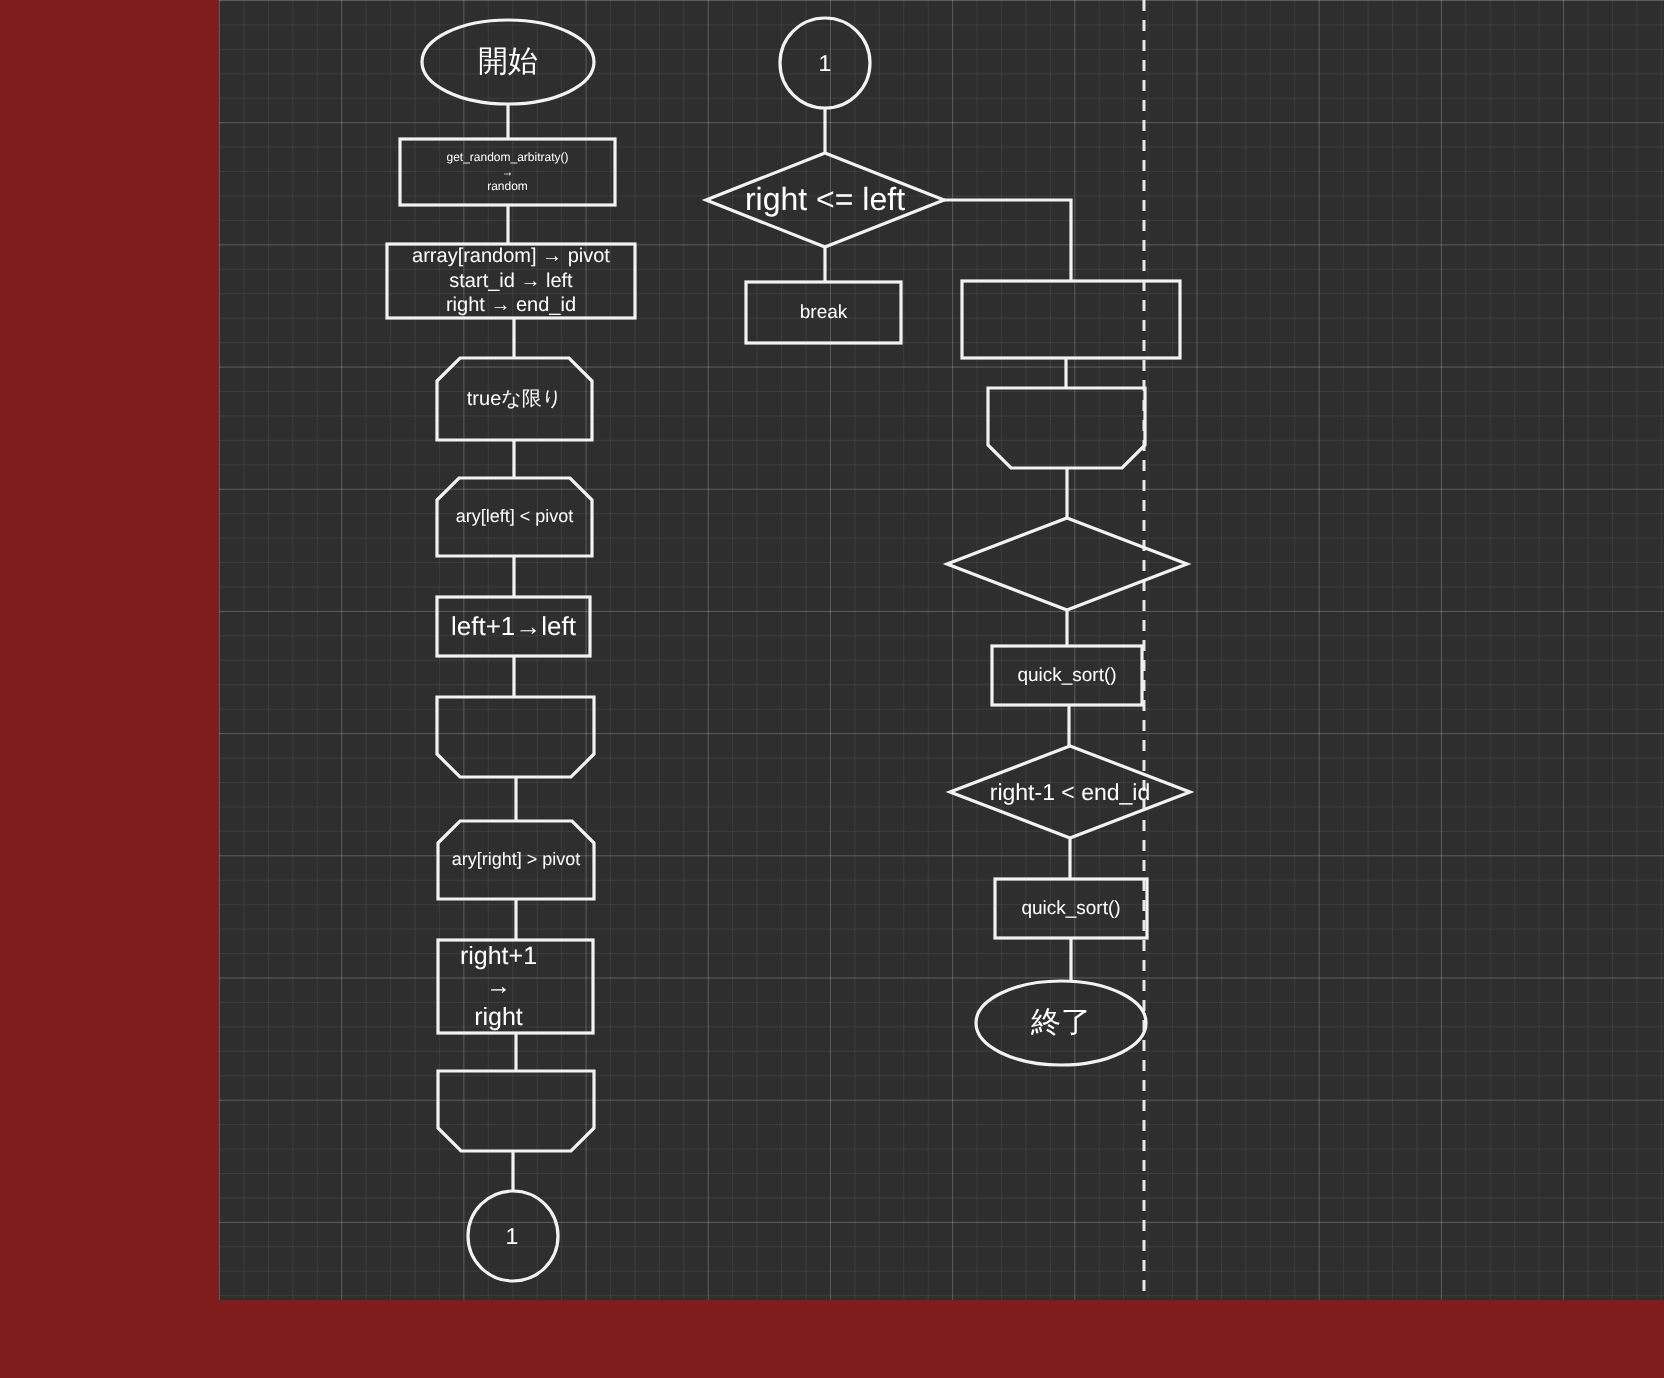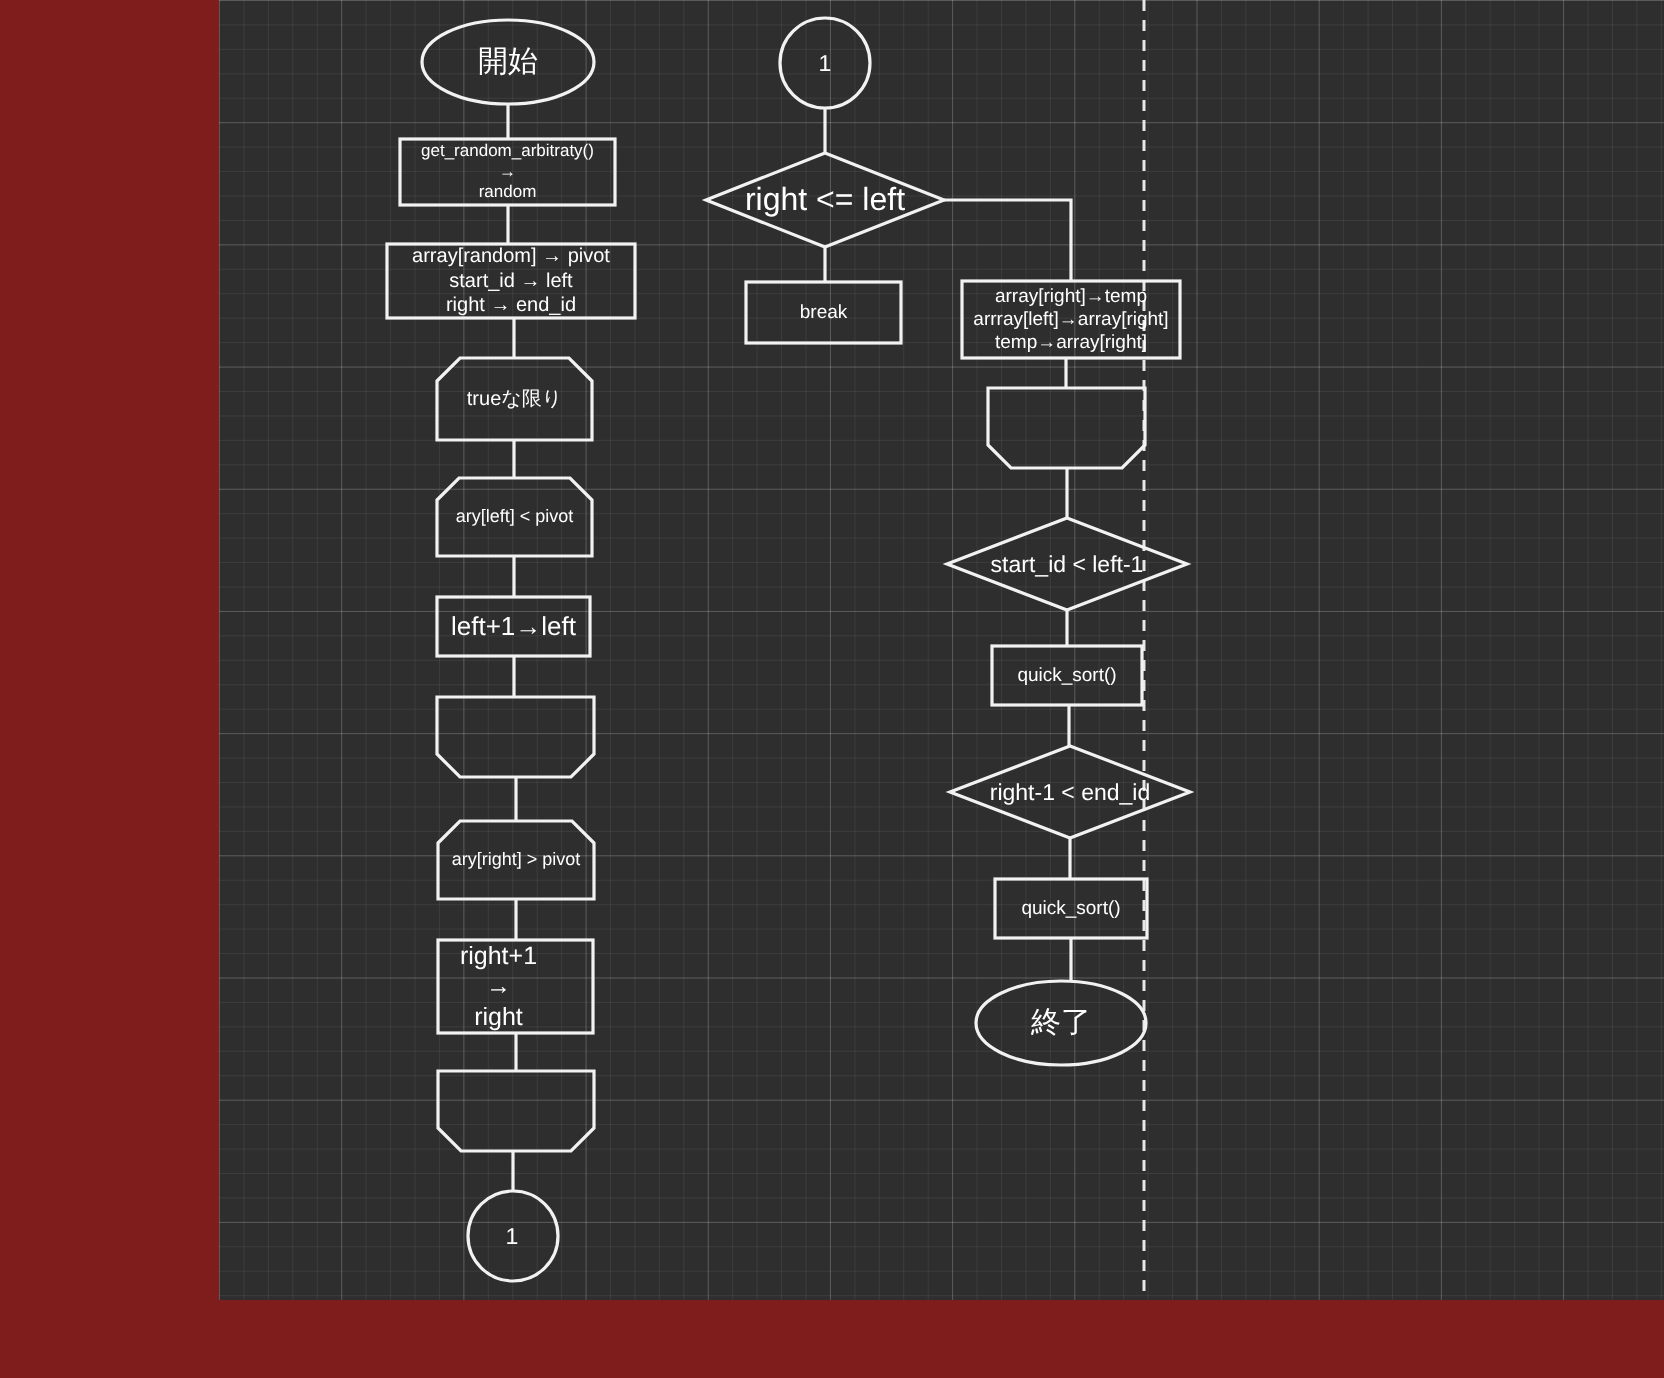--- a/index.html
+++ b/index.html
@@ -130,21 +130,21 @@
       <path d="M 1070 746 L 1190 792 L 1070 838 L 950 792 Z"></path>
 
       <rect x="995" y="879" width="152" height="59"></rect>
 
       <ellipse cx="1061" cy="1023" rx="85" ry="42"></ellipse>
     </g>
   </svg>
 
   <div class="node-label" style="left:422px;top:20px;width:172px;height:84px;font-size:30px;">開始</div>
 
-  <div class="node-label" style="left:400px;top:139px;width:215px;height:66px;font-size:17px;">get_random_arbitraty()
+  <div class="node-label" style="left:400px;top:139px;width:215px;height:66px;font-size:12px;">get_random_arbitraty()
 →
 random</div>
 
   <div class="node-label" style="left:437px;top:358px;width:155px;height:82px;font-size:20px;">trueな限り</div>
 
   <div class="node-label" style="left:387px;top:244px;width:248px;height:74px;font-size:20px;">array[random] → pivot
 start_id → left
 right → end_id</div>
 
   <div class="node-label" style="left:437px;top:478px;width:155px;height:78px;font-size:18px;">ary[left] &lt; pivot</div>
@@ -162,27 +162,23 @@
   <div class="node-label" style="left:438px;top:1071px;width:156px;height:80px;font-size:18px;"></div>
 
   <div class="node-label" style="left:467px;top:1191px;width:90px;height:90px;font-size:23px;">1</div>
 
   <div class="node-label" style="left:780px;top:18px;width:90px;height:90px;font-size:23px;">1</div>
 
   <div class="node-label" style="left:706px;top:153px;width:238px;height:94px;font-size:32px;">right &lt;= left</div>
 
   <div class="node-label" style="left:746px;top:282px;width:155px;height:61px;font-size:19px;">break</div>
 
-  <div class="node-label" style="left:962px;top:281px;width:218px;height:77px;font-size:19px;">array[right]→temp
-arrray[left]→array[right]
-temp→array[right]</div>
 
   <div class="node-label" style="left:988px;top:388px;width:157px;height:80px;font-size:18px;"></div>
 
-  <div class="node-label" style="left:947px;top:518px;width:240px;height:92px;font-size:23px;">start_id &lt; left-1</div>
 
   <div class="node-label" style="left:992px;top:646px;width:150px;height:59px;font-size:19px;">quick_sort()</div>
 
   <div class="node-label" style="left:950px;top:746px;width:240px;height:92px;font-size:23px;">right-1 &lt; end_id</div>
 
   <div class="node-label" style="left:995px;top:879px;width:152px;height:59px;font-size:19px;">quick_sort()</div>
 
   <div class="node-label" style="left:976px;top:981px;width:170px;height:84px;font-size:30px;text-align:right;">終了</div>
 
 </div>

